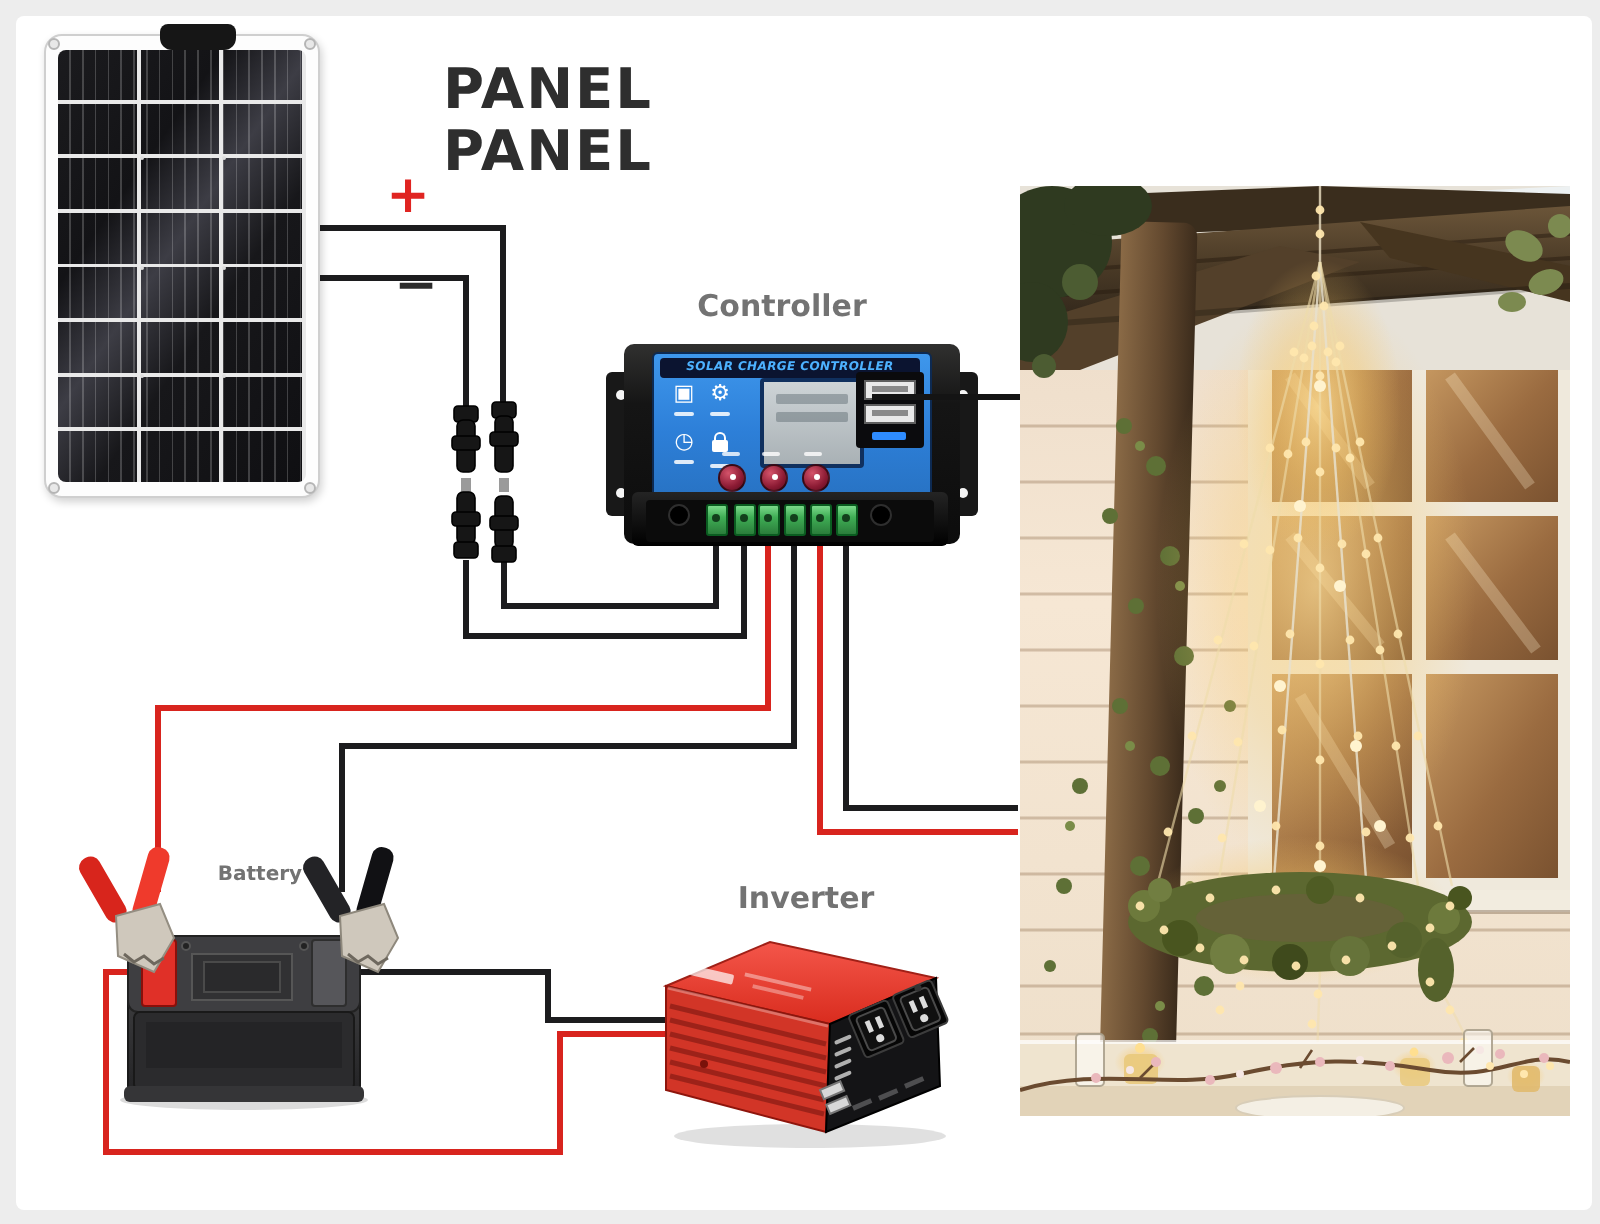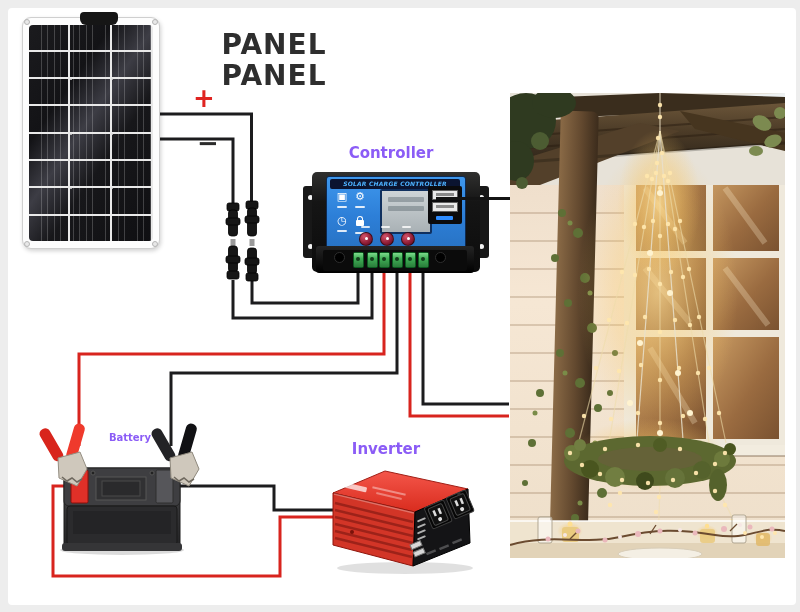--- a/index.html
+++ b/index.html
@@ -1,21 +1,21 @@
 <!DOCTYPE html>
 <html><head>
 <meta charset="utf-8">
 <style>
   html,body{margin:0;padding:0}
   body{width:800px;height:612px;position:relative;overflow:hidden;
        background:#ededed;font-family:"DejaVu Sans","Liberation Sans",sans-serif}
   .abs{position:absolute}
   #canvas{position:absolute;left:8px;top:8px;right:4px;bottom:7px;background:#fff;border-radius:4px;z-index:1}
   #wiresvg{position:absolute;left:0;top:0;z-index:10}
-  .lbl{position:absolute;z-index:40;font-weight:bold;color:#8b5cf6;text-align:center;line-height:1.1}
+  .lbl{position:absolute;z-index:40;font-weight:bold;color:#737373;text-align:center;line-height:1.1}
 
   
   #solar-panel{left:22px;top:17px;width:138px;height:232px;z-index:20}
   .panel-frame{left:0;top:0;right:0;bottom:0;background:#fdfdfd;border:1px solid #cfcfcf;
                border-radius:9px;box-shadow:1px 2px 4px rgba(0,0,0,.18)}
   .panel-cells{left:7px;top:8px;right:7px;bottom:8px;border-radius:4px;
     background:
       repeating-linear-gradient(0deg, transparent 0 25.4px, #e9e9e9 25.4px 27.3px),
       repeating-linear-gradient(90deg, transparent 0 39.3px, #e9e9e9 39.3px 41.3px),
       repeating-linear-gradient(90deg, transparent 0 5.6px, rgba(255,255,255,.20) 5.6px 6.4px),
@@ -58,21 +58,21 @@
   .terminal{width:11px;height:16px;top:82px;border-radius:1.5px;border:1px solid #0a5c20;box-sizing:border-box;
             background:linear-gradient(180deg,#7cd98b,#3fae55 40%,#2b7d3b)}
   .terminal i{display:block;width:4px;height:4px;border-radius:50%;background:#123f1c;margin:4px auto}
   .term-hole{width:9px;height:9px;border-radius:50%;background:#000;border:1px solid #2e2e2e;top:82px}
   #usb-wire{left:436px;top:197px;width:74px;height:3px;background:#141414;z-index:22}
 
   
   #title-solar{left:183px;top:30px;width:182px;font-size:28px;letter-spacing:1px;color:#2e2e2e}
   #lbl-controller{left:341px;top:145px;width:100px;font-size:15px}
   #lbl-battery{left:80px;top:432px;width:100px;font-size:10px}
-  #lbl-inverter{left:336px;top:441px;width:100px;font-size:15px}
+  #lbl-inverter{left:353px;top:441px;width:100px;font-size:15px}
   #sym-plus{left:190px;top:84px;width:28px;font-size:26px;color:#e02421}
   #sym-minus{left:194px;top:129px;width:28px;font-size:26px;color:#2b2b2b}
 
   
   #photo{left:510px;top:93px;width:275px;height:465px;z-index:15;overflow:hidden;background:#f0e2d2}
 </style>
 </head>
 <body>
 
 <div id="canvas"></div>

